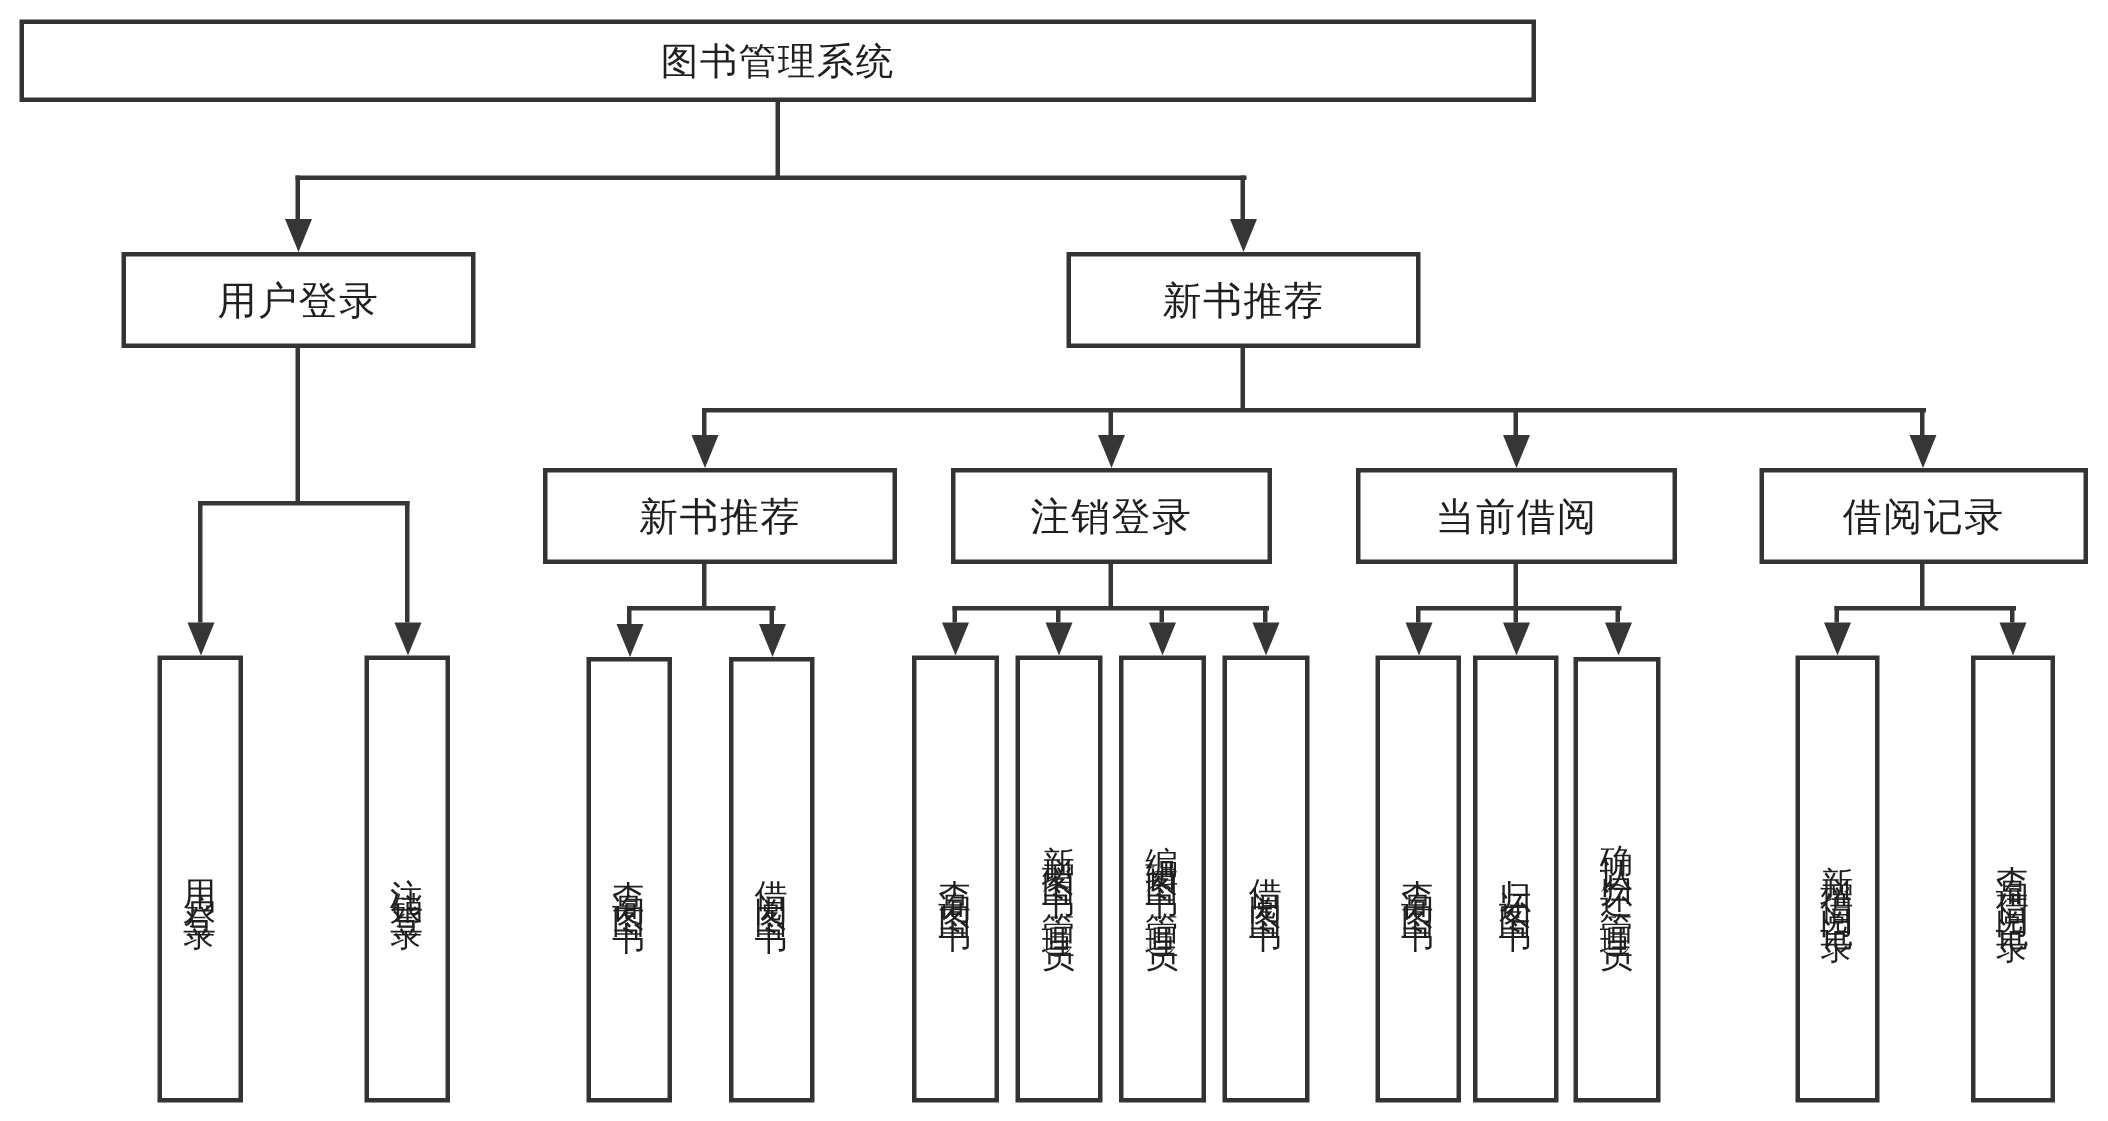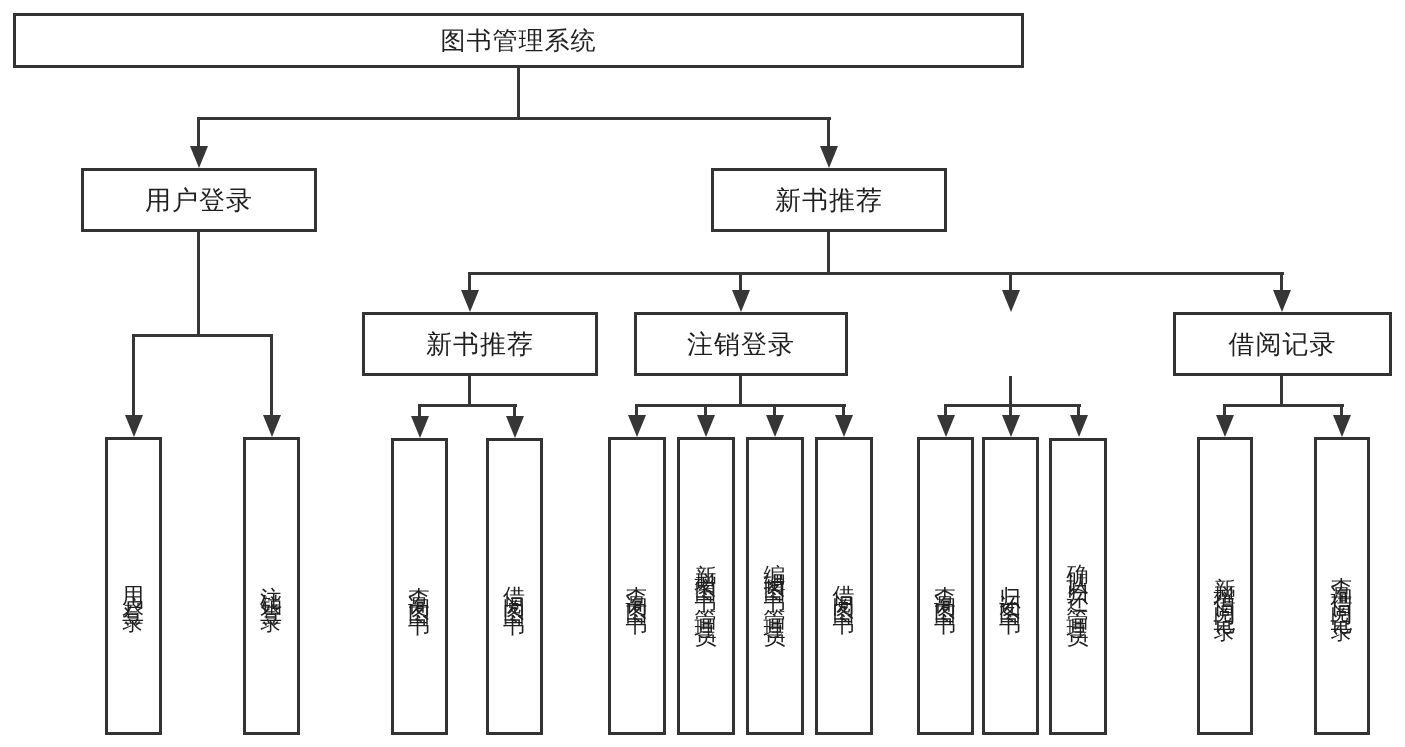--- a/index.html
+++ b/index.html
@@ -94,20 +94,21 @@
   <div class="ah" style="left:461px;top:290px;"></div>
   <div class="vl" style="left:739px;top:272px;width:3px;height:18px;"></div>
   <div class="ah" style="left:732px;top:290px;"></div>
   <div class="vl" style="left:1009px;top:272px;width:3px;height:18px;"></div>
   <div class="ah" style="left:1002px;top:290px;"></div>
   <div class="vl" style="left:1280px;top:272px;width:3px;height:18px;"></div>
   <div class="ah" style="left:1273px;top:290px;"></div>
 
   <div class="box" style="left:362px;top:312px;width:236px;height:64px;">新书推荐</div>
   <div class="box" style="left:634px;top:312px;width:214px;height:64px;">注销登录</div>
+  <div class="box" style="left:904px;top:312px;width:214px;height:64px;">当前借阅</div>
   <div class="box" style="left:1173px;top:312px;width:219px;height:64px;">借阅记录</div>
 
   <div class="vl" style="left:468px;top:376px;width:3px;height:30px;"></div>
   <div class="hl" style="left:418px;top:404px;width:99px;height:3px;"></div>
   <div class="vl" style="left:418px;top:404px;width:3px;height:12px;"></div>
   <div class="ah" style="left:411px;top:416px;"></div>
   <div class="vl" style="left:513px;top:404px;width:3px;height:12px;"></div>
   <div class="ah" style="left:506px;top:416px;"></div>
 
   <div class="vl" style="left:739px;top:376px;width:3px;height:30px;"></div>

